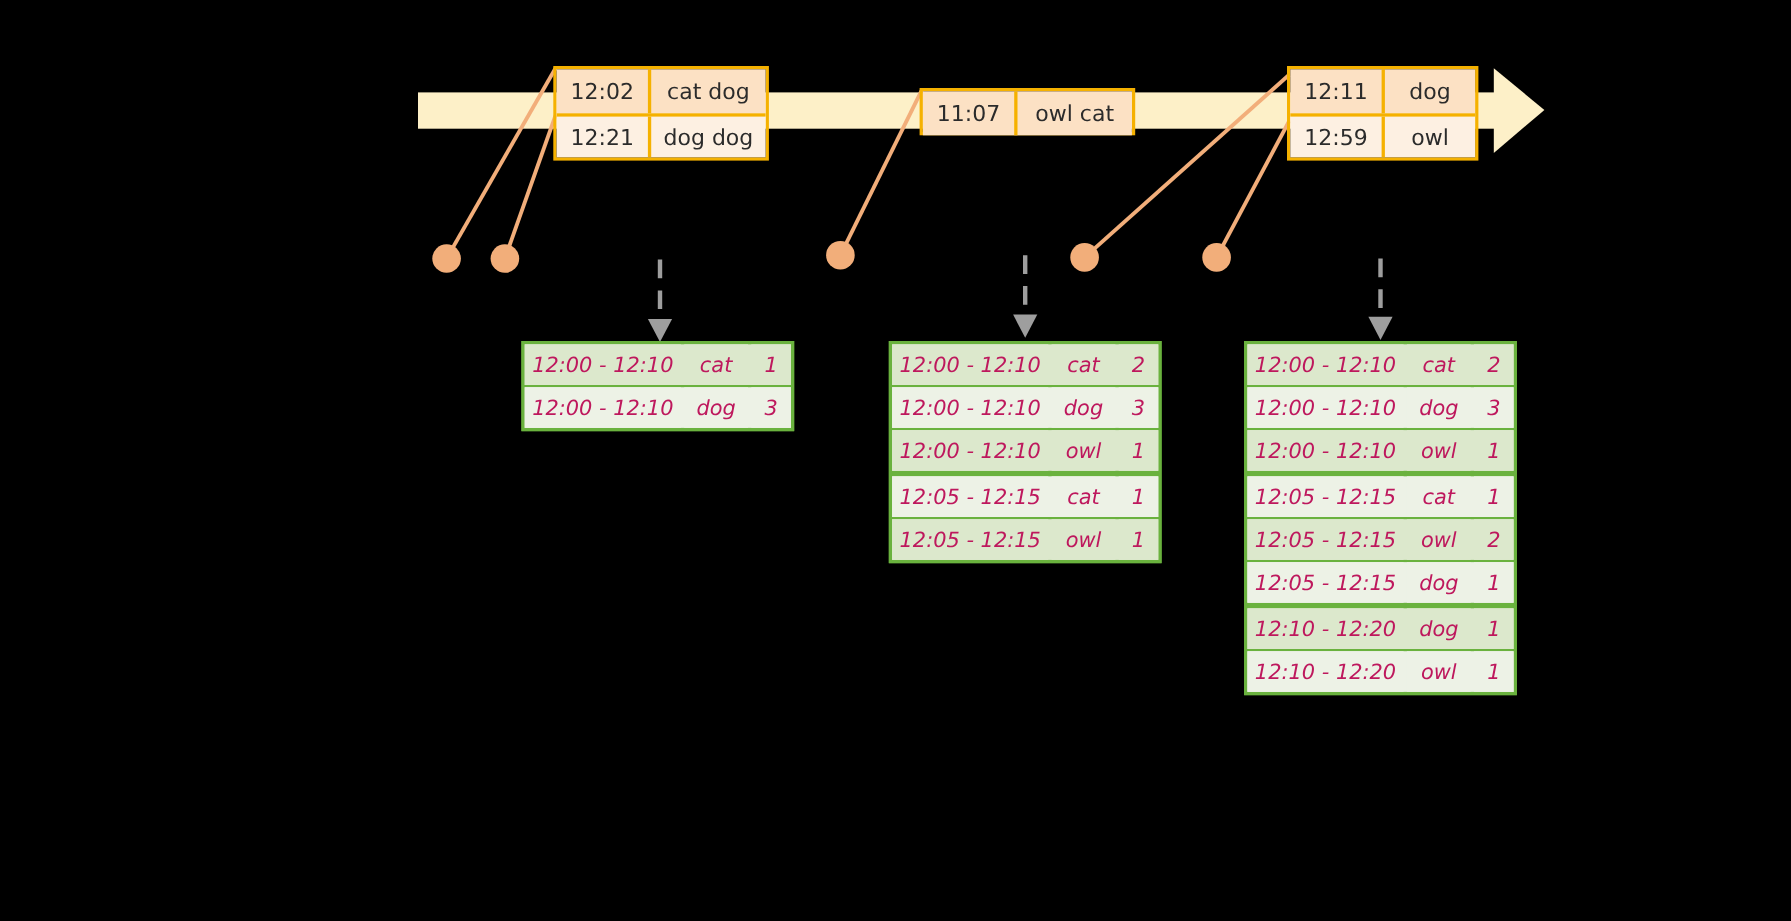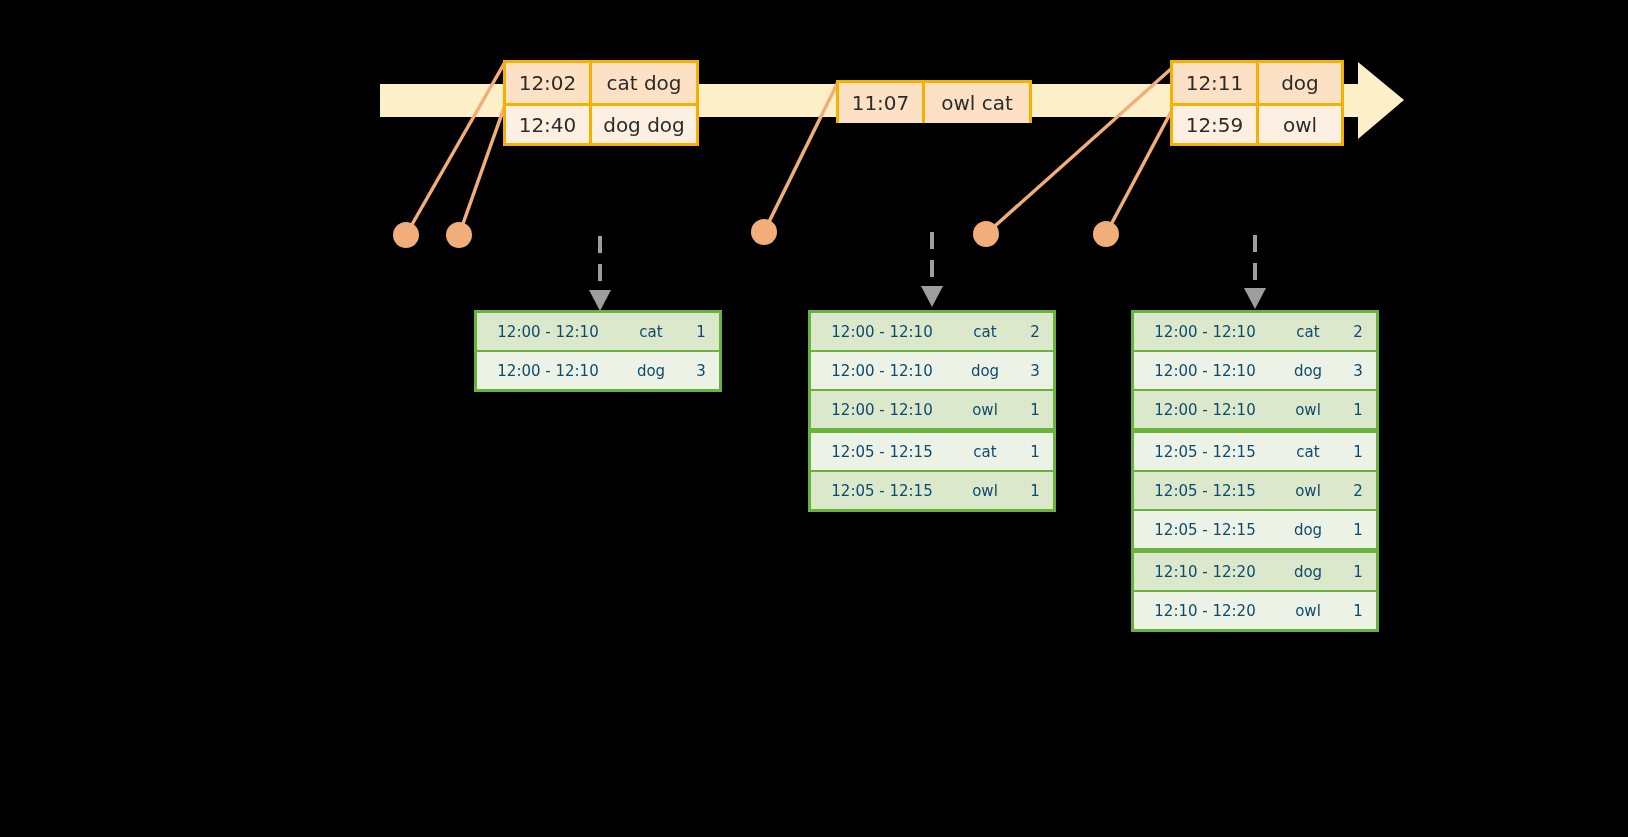--- a/index.html
+++ b/index.html
@@ -18,21 +18,21 @@
   .evt-data{flex:1;display:flex;align-items:center;justify-content:center;
             font-size:20px;color:#2b2b2b;box-sizing:border-box;padding:0 10px;}
 
   
   .rtable{position:absolute;border:3px solid #6AB23E;box-sizing:border-box;background:#6AB23E;}
   .rrow{display:flex;height:37px;box-sizing:border-box;}
   .rrow.shade-a{background:#DCE8CC;}
   .rrow.shade-b{background:#EDF2E6;}
   .rrow + .rrow{margin-top:2px;}
   .rrow.group-start{margin-top:5px;}
-  .rcell{display:flex;align-items:center;justify-content:center;font-size:15px;color:#0c4a6e;box-sizing:border-box;}
+  .rcell{display:flex;align-items:center;justify-content:center;font-size:19px;color:#be185d;box-sizing:border-box;font-style:italic;}
   .rcell.win{flex:0 0 142px;}
   .rcell.key{flex:0 0 58px;margin-left:3px;text-align:right;}
   .rcell.cnt{flex:0 0 36px;margin-left:3px;}
   .rrow.shade-a .rcell{background:#DCE8CC;}
   .rrow.shade-b .rcell{background:#EDF2E6;}
 </style>
 </head>
 <body>
 
 <div id="stage">
@@ -75,21 +75,21 @@
       </g>
     </g>
   </svg>
 
   <div class="evt-group" style="left:503px;top:60px;width:196px;height:86px;">
     <div class="evt-row shade-a">
       <div class="evt-time">12:02</div>
       <div class="evt-data">cat dog</div>
     </div>
     <div class="evt-row shade-b">
-      <div class="evt-time">12:40</div>
+      <div class="evt-time">12:21</div>
       <div class="evt-data">dog dog</div>
     </div>
   </div>
 
   <div class="evt-group" style="left:836px;top:80px;width:196px;height:43px;">
     <div class="evt-row shade-a">
       <div class="evt-time">11:07</div>
       <div class="evt-data">owl cat</div>
     </div>
   </div>

